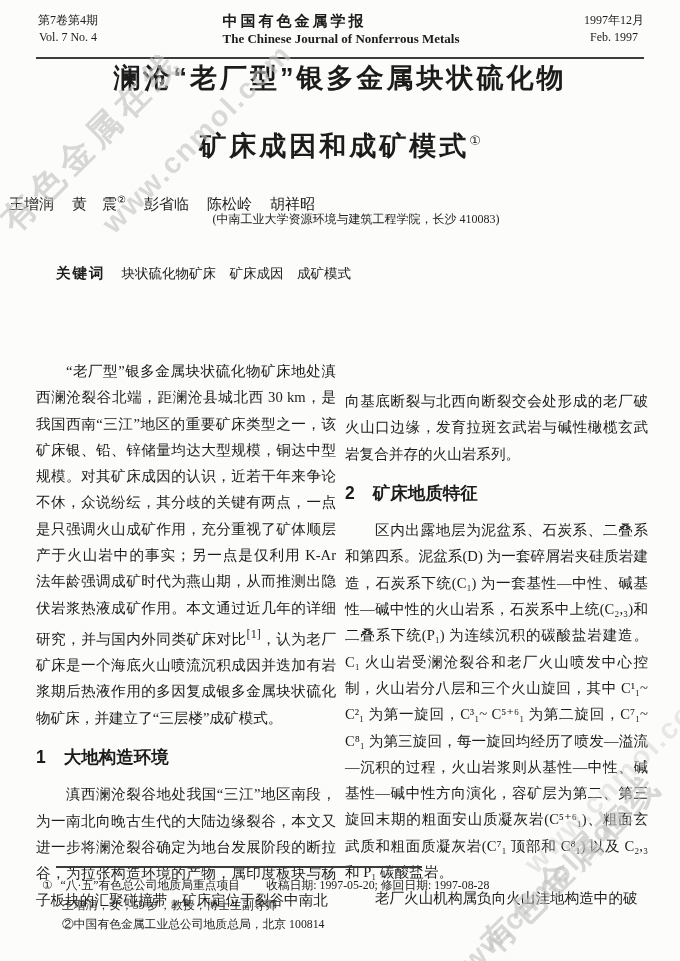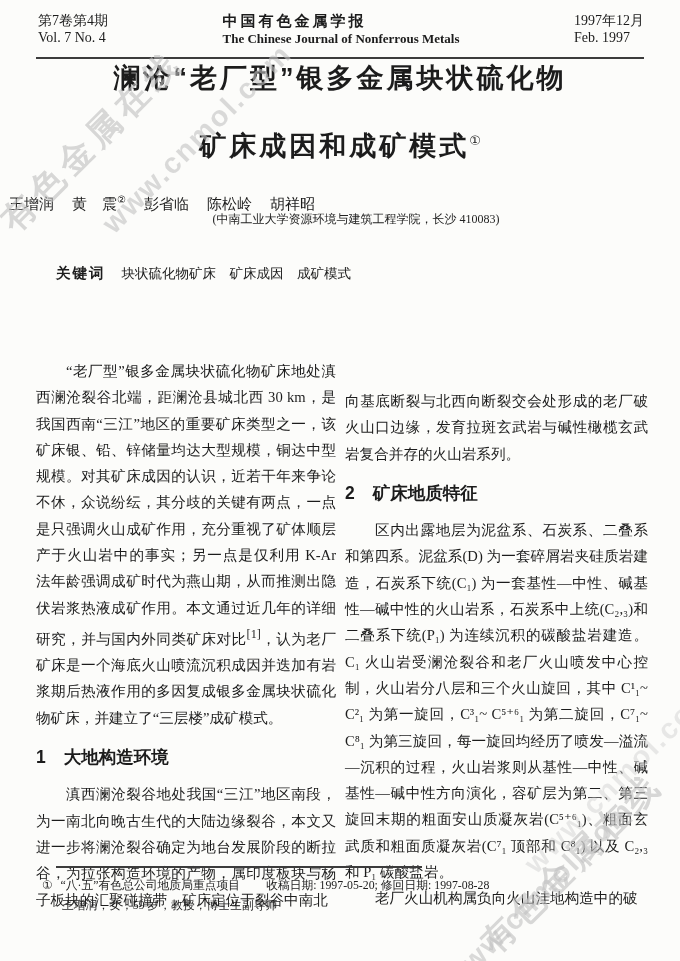--- a/index.html
+++ b/index.html
@@ -14,21 +14,21 @@
     transform:rotate(-45deg); font-weight:bold; z-index:5;
   }
   .wm-cn { color:#bfbfbf; opacity:.6; font-size:34px; letter-spacing:6px;
            font-family:"Liberation Sans","DejaVu Sans",sans-serif; }
   .wm-url { color:#c3c3c3; opacity:.6; font-size:29px; letter-spacing:2px;
             font-family:"Liberation Sans","DejaVu Sans",sans-serif; }
   .wm-light { opacity:.35; }
   
   .header { position:absolute; top:12px; left:38px; width:606px;
             display:flex; justify-content:space-between; z-index:2; }
-  .h-side { font-size:14px; line-height:17px; text-align:left; }
+  .h-side { font-size:12px; line-height:17px; text-align:center; }
   .h-center { text-align:left; }
   .jcn { font-size:15px; font-weight:bold; letter-spacing:3px;
          font-family:"Liberation Sans","DejaVu Sans",sans-serif; }
   .jen { font-size:13px; font-weight:bold; }
   .header-rule { position:absolute; top:57px; left:36px; width:608px; height:2px;
                  background:#3c3c3c; }
   
   .title-line { position:absolute; left:0; width:100%; text-align:center;
                 font-weight:bold; font-size:27px; letter-spacing:3px;
                 font-family:"Liberation Sans","DejaVu Sans",sans-serif; z-index:2; }
@@ -131,15 +131,16 @@
   </div>
 
   <div class="foot-rule"></div>
   <div class="footnote">
     <div class="fn-row1">
       <span class="fn-marker">①</span>
       <span>“八·五”有色总公司地质局重点项目</span>
       <span class="fn-dates">收稿日期: 1997-05-20; 修回日期: 1997-08-28</span>
     </div>
     <div class="fn-indent">王增润，女，59 岁，教授，博士生副导师</div>
+    <div class="fn-indent">②中国有色金属工业总公司地质总局，北京 100814</div>
   </div>
 
 </div>
 
 </body></html>

